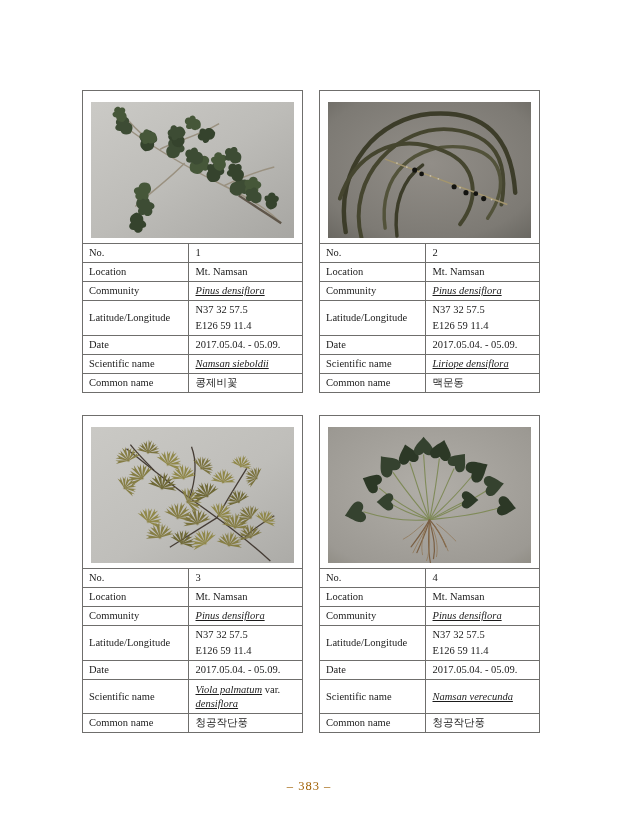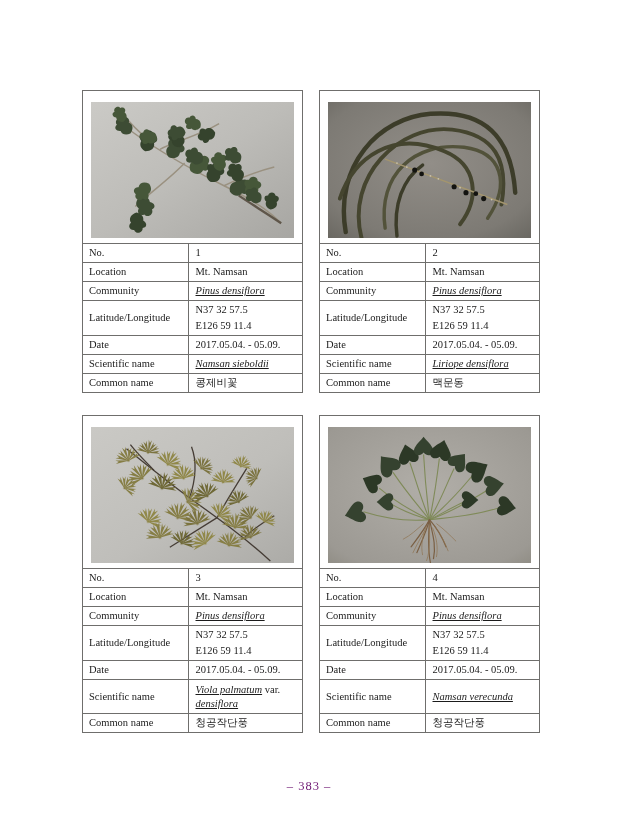--- a/index.html
+++ b/index.html
@@ -13,21 +13,21 @@
   table.info{width:100%;border-collapse:collapse;table-layout:fixed;}
   table.info col.c1{width:105px;}
   table.info td{border-top:1px solid #6f6e6c;font-size:10.5px;line-height:14px;
     padding:1px 3px 1px 6px;height:16px;vertical-align:middle;}
   table.info td.value{border-left:1px solid #6f6e6c;padding-left:7px;white-space:nowrap;}
   table.info td.wrapok{white-space:normal;}
   tr.tall td{height:31px;}
   .i{font-style:italic;text-decoration:underline;}
   .ll-line{line-height:16px;}
   .pagenum{position:absolute;left:0;right:0;top:779px;text-align:center;
-    font-size:12.5px;letter-spacing:1px;color:#701a75;}
+    font-size:12.5px;letter-spacing:1px;color:#a16207;}
 </style>
 </head>
 <body>
 
 <div class="sheet">
   <div class="grid">
 
     <div class="prow">
 
       <section class="panel">

